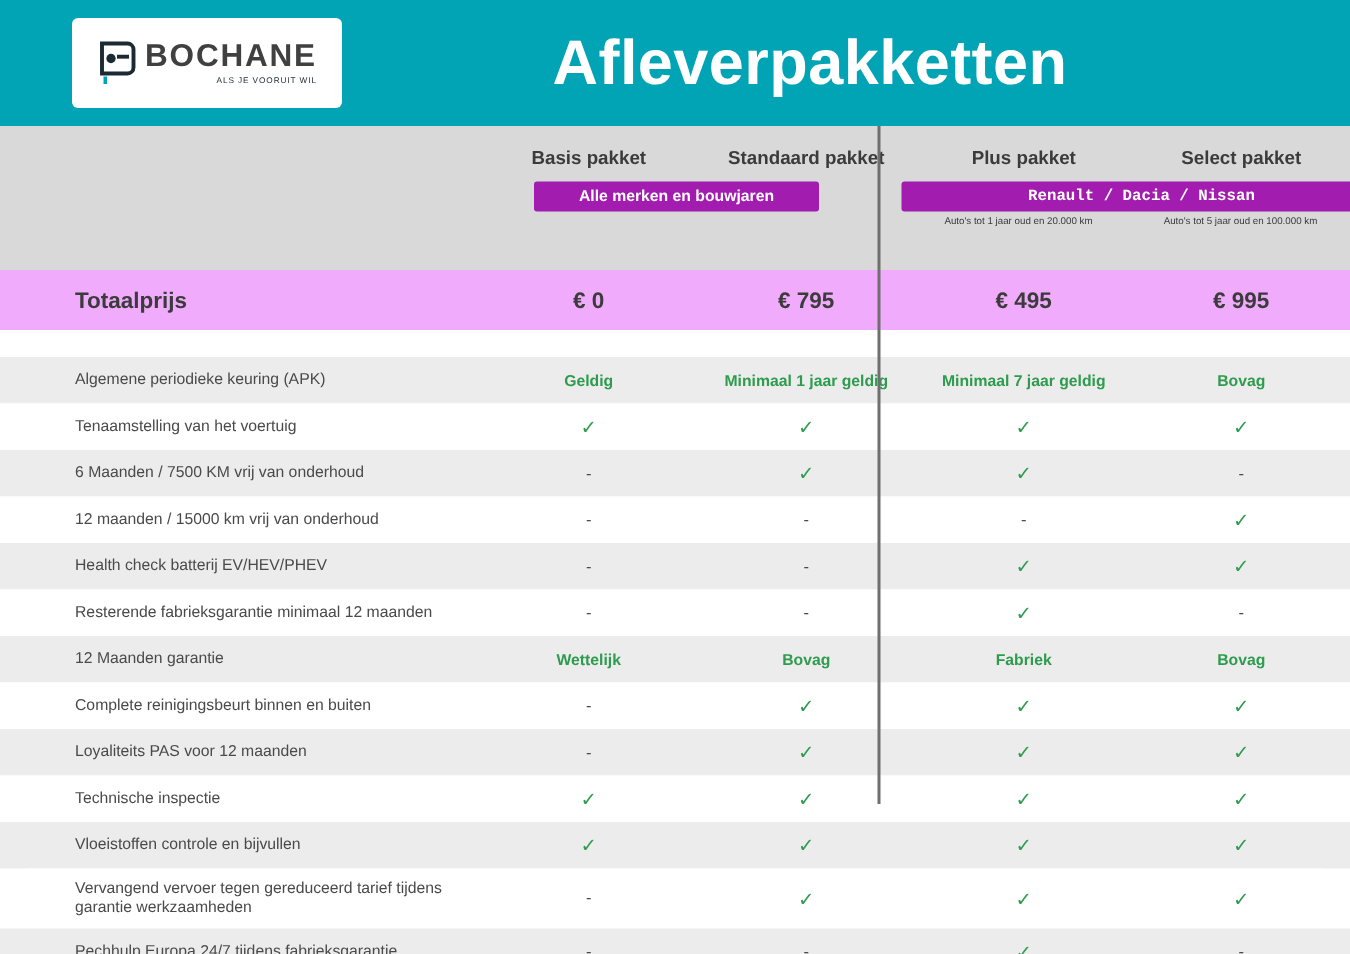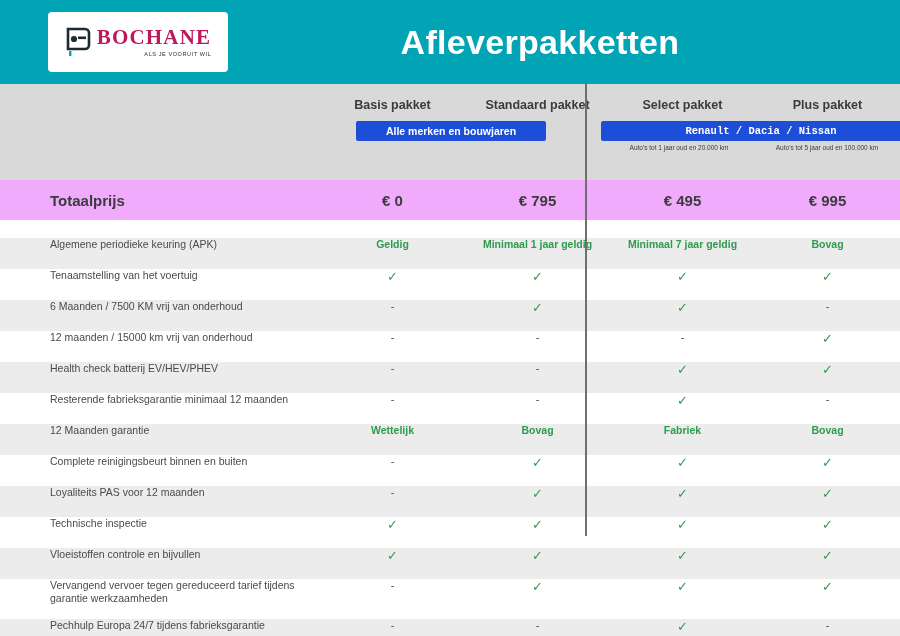--- a/index.html
+++ b/index.html
@@ -52,42 +52,41 @@
   }
   .logo-text-wrap {
     display: flex;
     flex-direction: column;
     align-items: flex-start;
   }
   .logo-text {
     font-size: 21px;
     font-weight: bold;
     letter-spacing: 1.2px;
-    color: #be185d;
+    color: #404040;
     line-height: 1;
-    font-family: Liberation Serif, serif;
   }
   .logo-tag {
     font-size: 5.5px;
     letter-spacing: 0.6px;
     color: #1b2a33;
     margin-top: 3px;
     align-self: flex-end;
   }
   .header-title {
     position: absolute;
     left: 0;
     right: 0;
     top: 0;
     height: 84px;
     display: flex;
     align-items: center;
     justify-content: center;
     padding-left: 180px;
-    font-size: 34px;
+    font-size: 42px;
     font-weight: bold;
     color: #ffffff;
     letter-spacing: 0.3px;
     pointer-events: none;
   }
 
   
   .colhead {
     position: relative;
     height: 96px;
@@ -105,21 +104,21 @@
   }
   .colhead .c .title {
     font-size: 12.5px;
     font-weight: bold;
     color: #3b3b3b;
     padding-top: 14px;
   }
   .group-bar {
     position: absolute;
     height: 20px;
-    background: #1d4ed8;
+    background: #a21caf;
     color: #ffffff;
     font-size: 10.5px;
     font-weight: bold;
     display: flex;
     align-items: center;
     justify-content: center;
     border-radius: 2px;
     top: 37px;
   }
   .group-bar.left { left: 356px; width: 190px; }
@@ -171,20 +170,21 @@
   .spacer-row {
     height: 18px;
     background: #ffffff;
   }
 
   
   .rows { }
   .row {
     height: 31px;
     display: flex;
+    align-items: center;
   }
   .row.alt { background: #ececec; }
   .row.plain { background: #ffffff; }
   .row .c-label {
     width: 320px;
     flex: 0 0 320px;
     padding-left: 50px;
     font-size: 10.5px;
     color: #4a4a4a;
     line-height: 1.25;
@@ -228,24 +228,24 @@
 
   <div class="colhead">
     <div class="c-label"></div>
     <div class="c">
       <div class="title">Basis pakket</div>
     </div>
     <div class="c">
       <div class="title">Standaard pakket</div>
     </div>
     <div class="c">
+      <div class="title">Plus pakket</div>
+    </div>
+    <div class="c">
       <div class="title">Select pakket</div>
-    </div>
-    <div class="c">
-      <div class="title">Plus pakket</div>
     </div>
 
     <div class="group-bar left">Alle merken en bouwjaren</div>
     <div class="group-bar right">Renault / Dacia / Nissan</div>
     <div class="sub-note a">Auto's tot 1 jaar oud en 20.000 km</div>
     <div class="sub-note b">Auto's tot 5 jaar oud en 100.000 km</div>
   </div>
 
   <div class="divider-v"></div>
 

